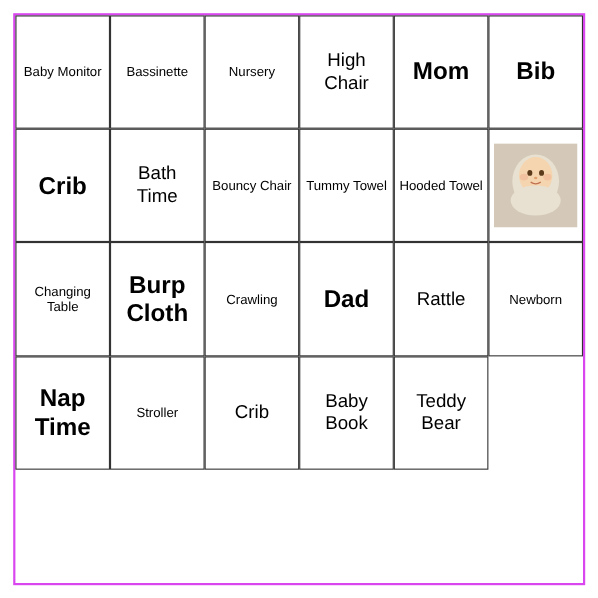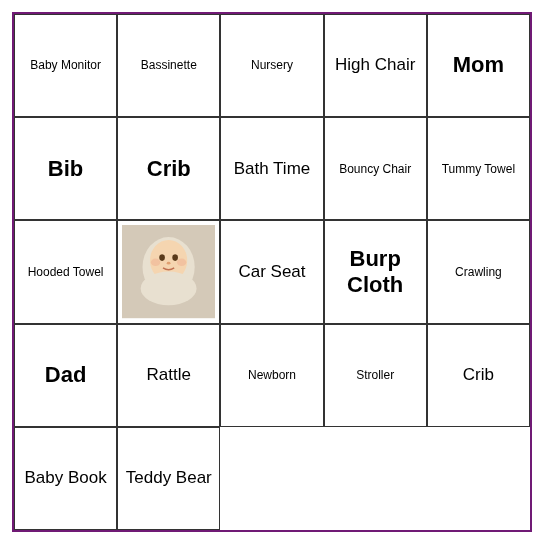--- a/index.html
+++ b/index.html
@@ -8,23 +8,23 @@
       height: 544px;
       background: #fff;
       display: flex;
       align-items: center;
       justify-content: center;
       font-family: Arial, sans-serif;
     }
     .bingo-board {
       width: 520px;
       height: 520px;
-      border: 2px solid #701a75;
+      border: 2px solid #d946ef;
       display: grid;
-      grid-template-columns: repeat(5, 1fr);
+      grid-template-columns: repeat(6, 1fr);
       grid-template-rows: repeat(5, 1fr);
     }
     .cell {
       border: 1.5px solid #333;
       display: flex;
       align-items: center;
       justify-content: center;
       text-align: center;
       padding: 4px;
       line-height: 1.2;
@@ -100,38 +100,41 @@
 
         <path d="M44 46 Q50 50 56 46" stroke="#c07050" stroke-width="1.5" fill="none"></path>
 
         <ellipse cx="50" cy="68" rx="30" ry="18" fill="#e8e0d0"></ellipse>
 
         <ellipse cx="36" cy="40" rx="5" ry="4" fill="#f0b090" opacity="0.5"></ellipse>
         <ellipse cx="64" cy="40" rx="5" ry="4" fill="#f0b090" opacity="0.5"></ellipse>
       </svg>
     </div>
     <div class="cell">
-      <span class="cell-medium">Car Seat</span>
+      <span class="cell-small">Changing Table</span>
     </div>
     <div class="cell">
       <span class="cell-large">Burp Cloth</span>
     </div>
     <div class="cell">
       <span class="cell-small">Crawling</span>
     </div>
     <div class="cell">
       <span class="cell-large">Dad</span>
     </div>
     <div class="cell">
       <span class="cell-medium">Rattle</span>
     </div>
     <div class="cell">
       <span class="cell-small">Newborn</span>
     </div>
     <div class="cell">
+      <span class="cell-large">Nap Time</span>
+    </div>
+    <div class="cell">
       <span class="cell-small">Stroller</span>
     </div>
     <div class="cell">
       <span class="cell-medium">Crib</span>
     </div>
     <div class="cell">
       <span class="cell-medium">Baby Book</span>
     </div>
     <div class="cell">
       <span class="cell-medium">Teddy Bear</span>

